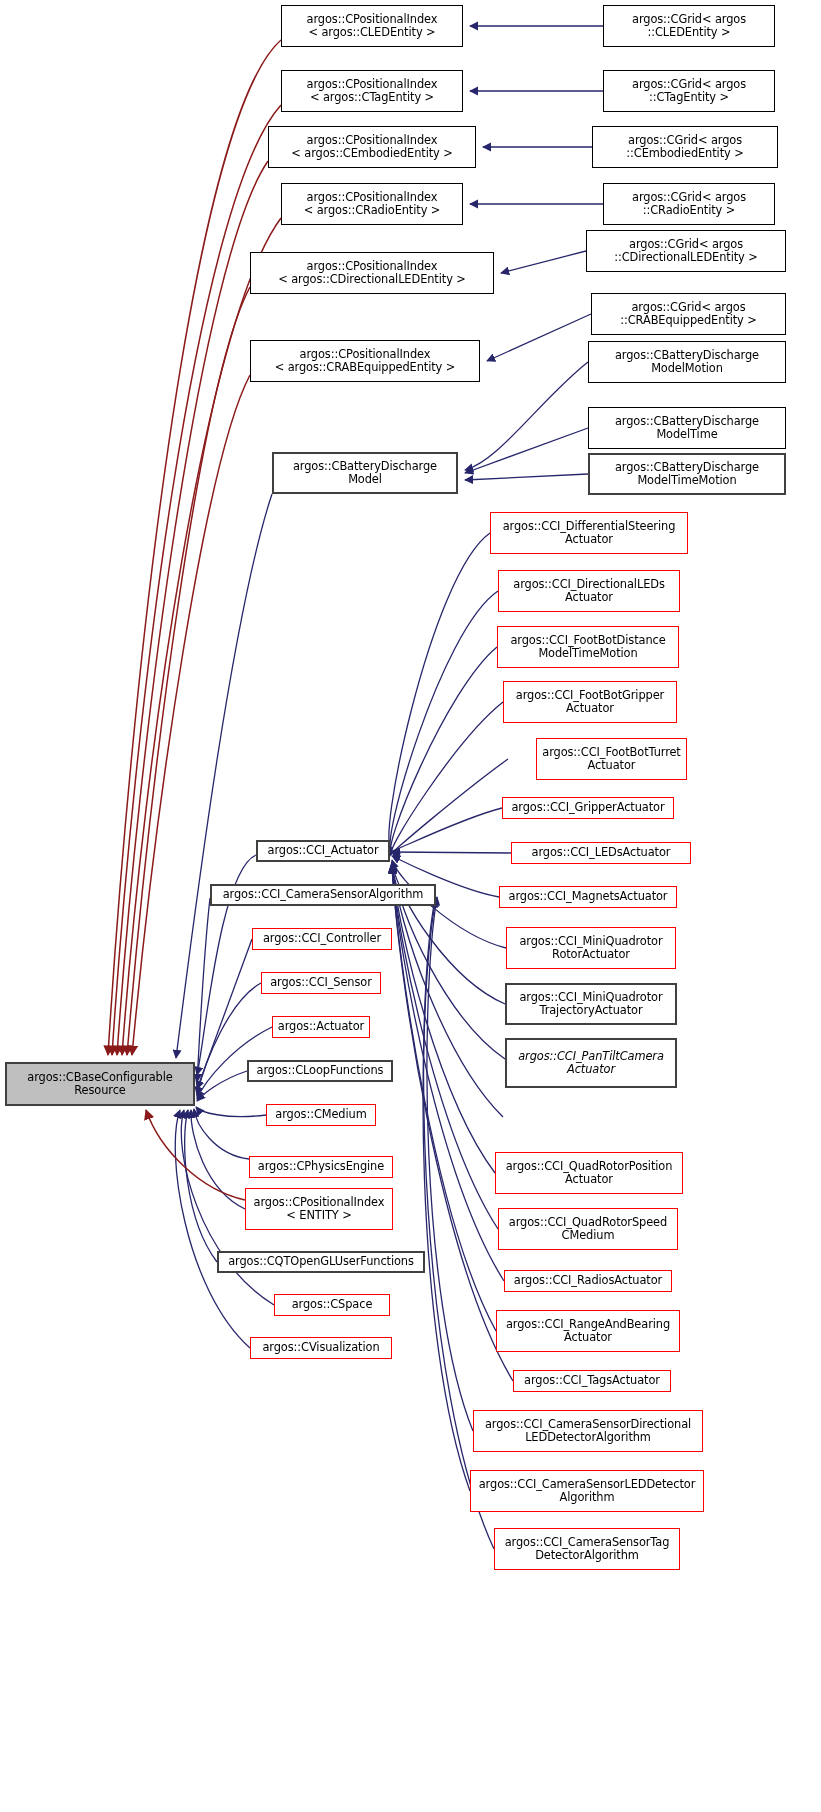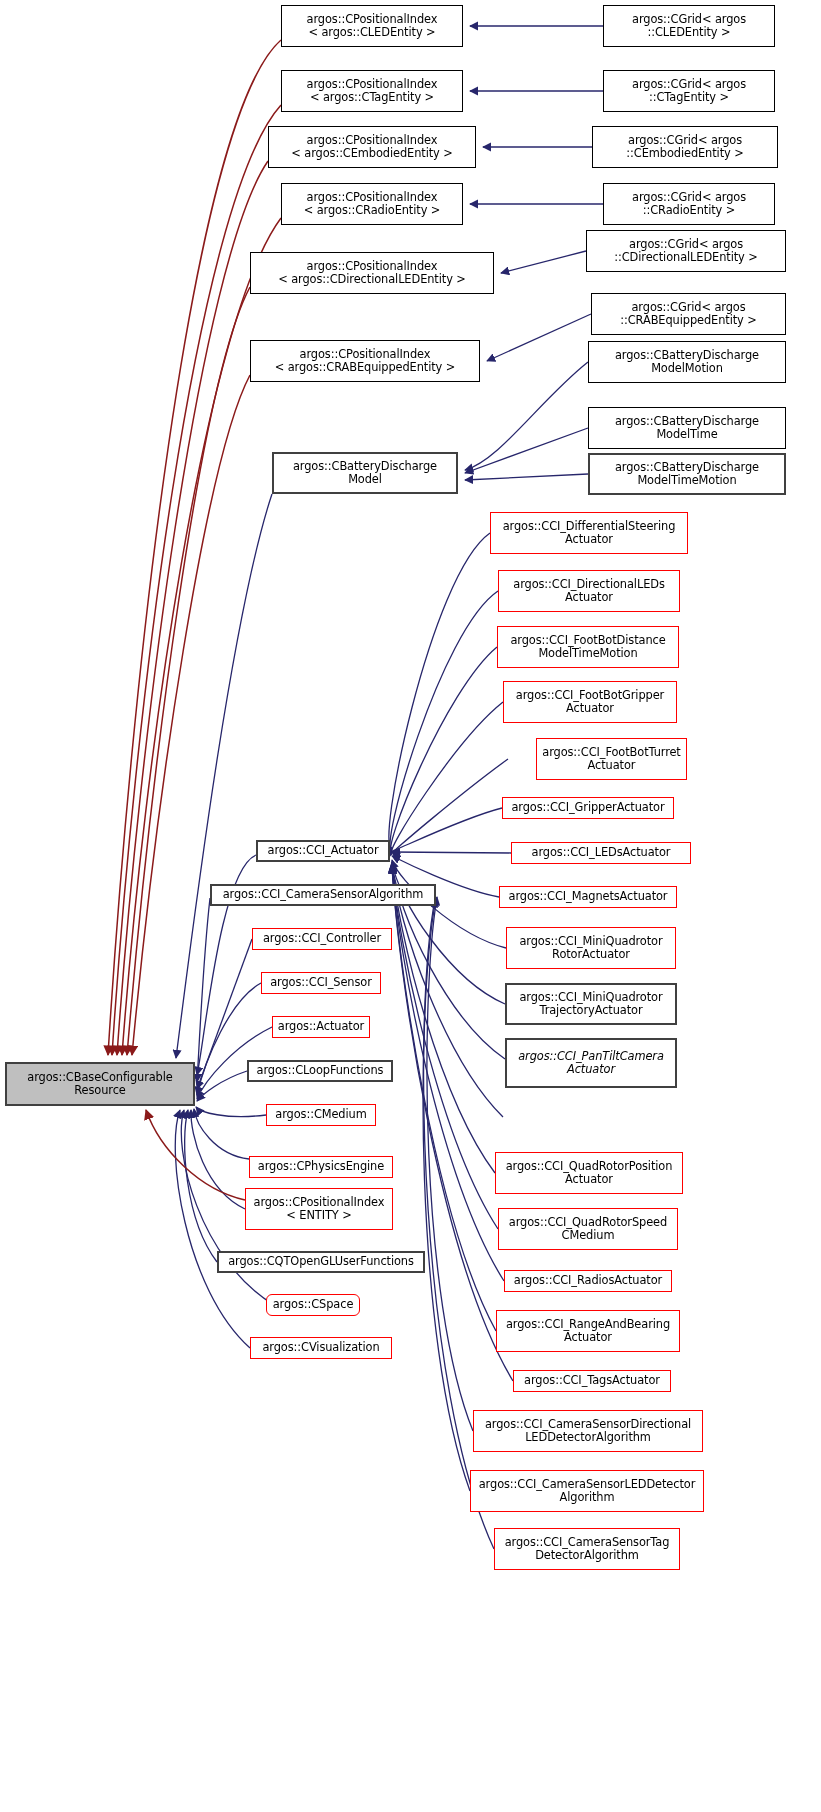--- a/index.html
+++ b/index.html
@@ -218,19 +218,19 @@
   <div class="node thick" style="left:210px;top:884px;width:226px;height:22px;">argos::CCI_CameraSensorAlgorithm</div>
   <div class="node red" style="left:252px;top:928px;width:140px;height:22px;">argos::CCI_Controller</div>
   <div class="node red" style="left:261px;top:972px;width:120px;height:22px;">argos::CCI_Sensor</div>
   <div class="node red" style="left:272px;top:1016px;width:98px;height:22px;">argos::Actuator</div>
   <div class="node thick" style="left:247px;top:1060px;width:146px;height:22px;">argos::CLoopFunctions</div>
   <div class="node red" style="left:266px;top:1104px;width:110px;height:22px;">argos::CMedium</div>
   <div class="node red" style="left:249px;top:1148px;width:144px;height:22px;margin-top:8px;">argos::CPhysicsEngine</div>
   <div class="node red" style="left:245px;top:1188px;width:148px;height:42px;">argos::CPositionalIndex
 &lt; ENTITY &gt;</div>
   <div class="node thick" style="left:217px;top:1251px;width:208px;height:22px;">argos::CQTOpenGLUserFunctions</div>
-  <div class="node red" style="left:266px;top:1294px;width:94px;height:22px;border-radius:6px;">argos::CSpace</div>
+  <div class="node red" style="left:274px;top:1294px;width:116px;height:22px;">argos::CSpace</div>
   <div class="node red" style="left:250px;top:1337px;width:142px;height:22px;">argos::CVisualization</div>
 
   <div class="node root" style="left:5px;top:1062px;width:190px;height:44px;">argos::CBaseConfigurable
 Resource</div>
 
 </div>
 
 </body></html>

